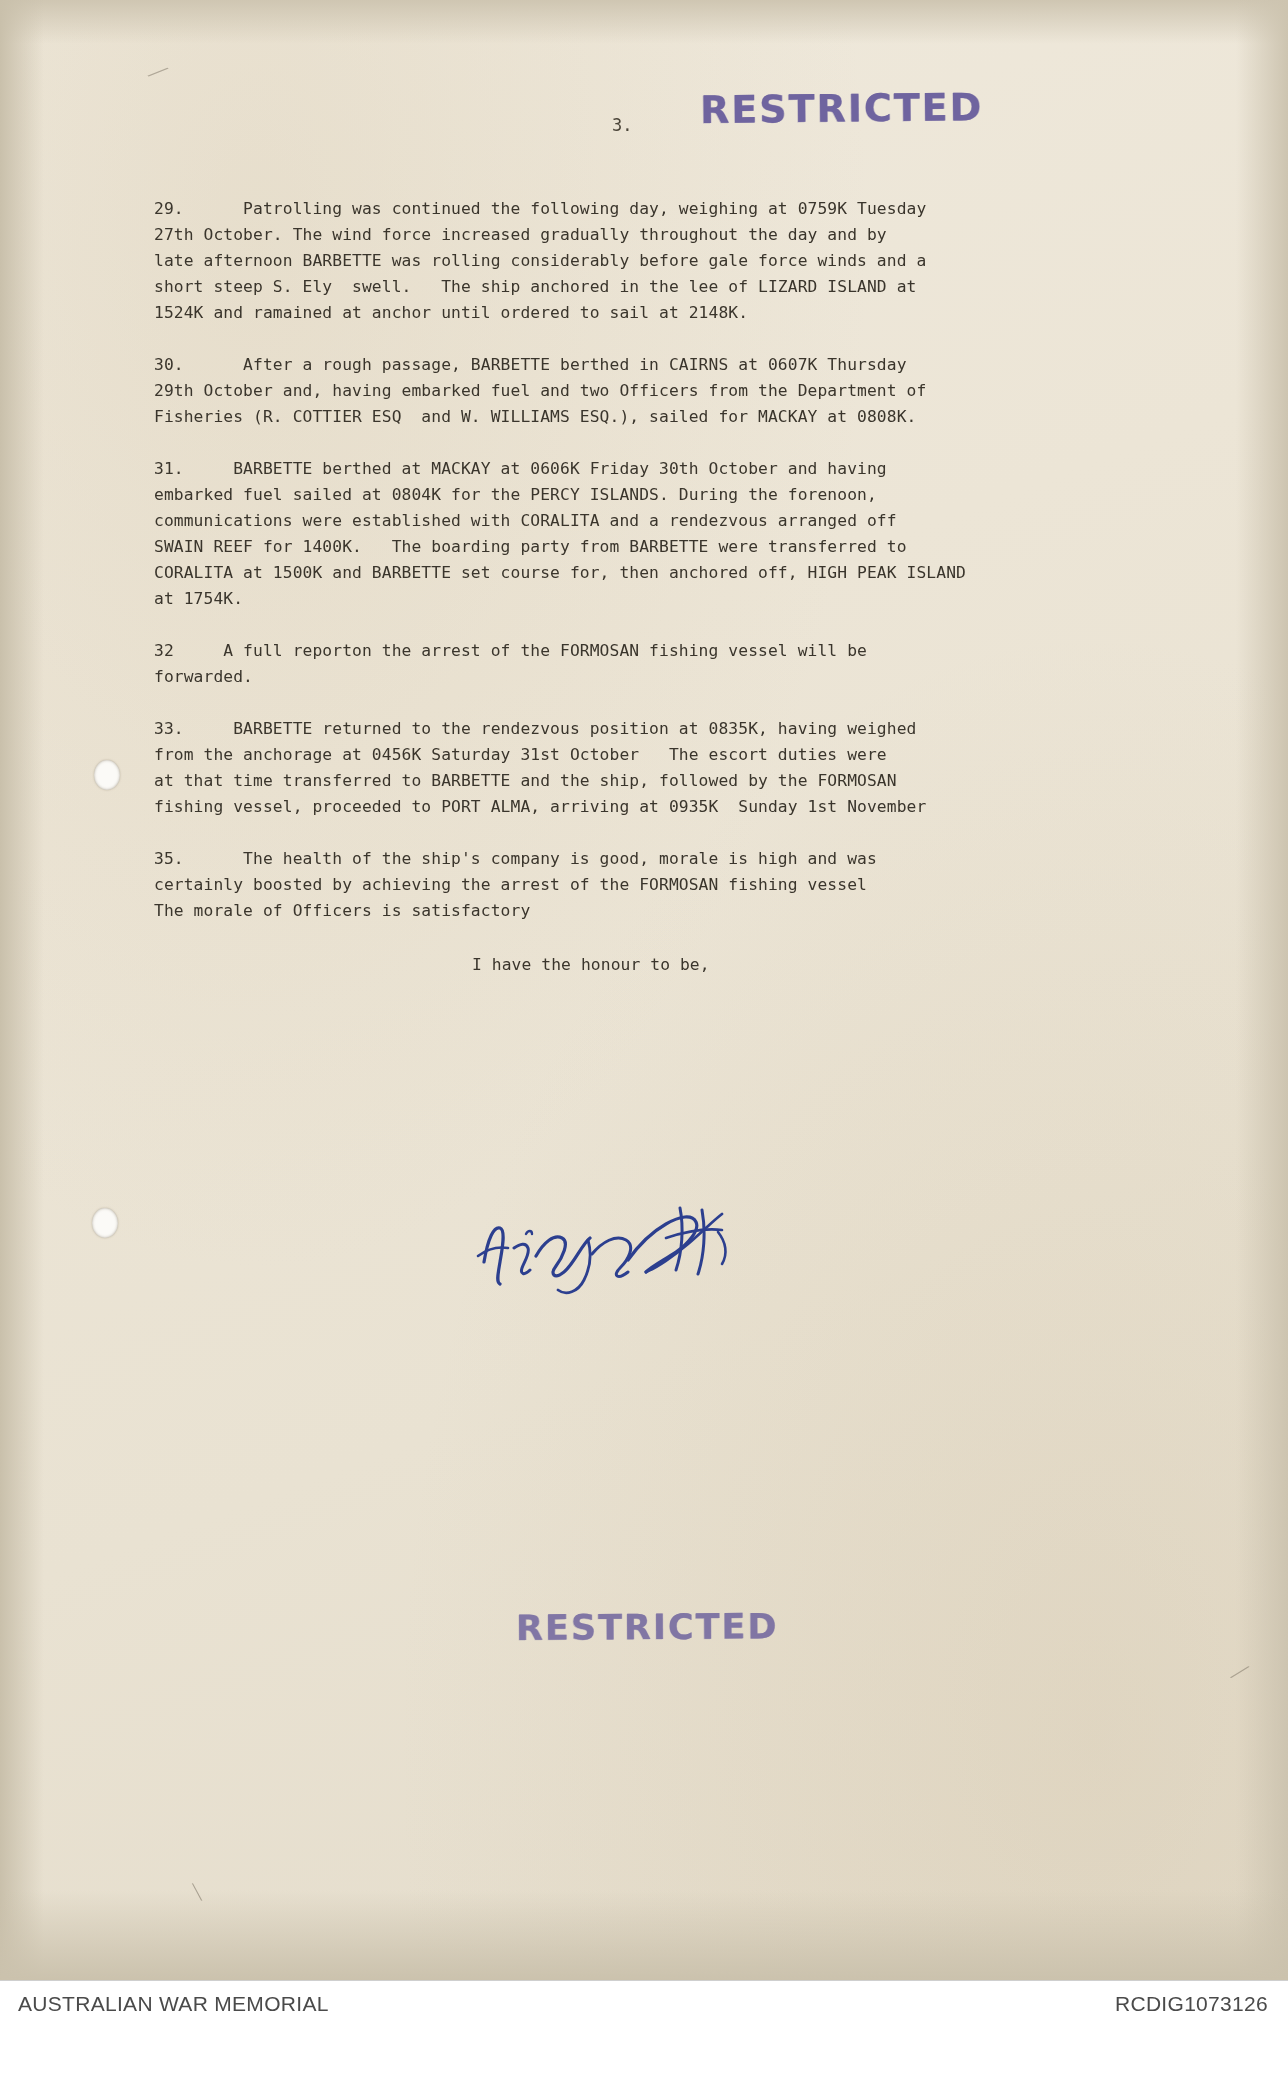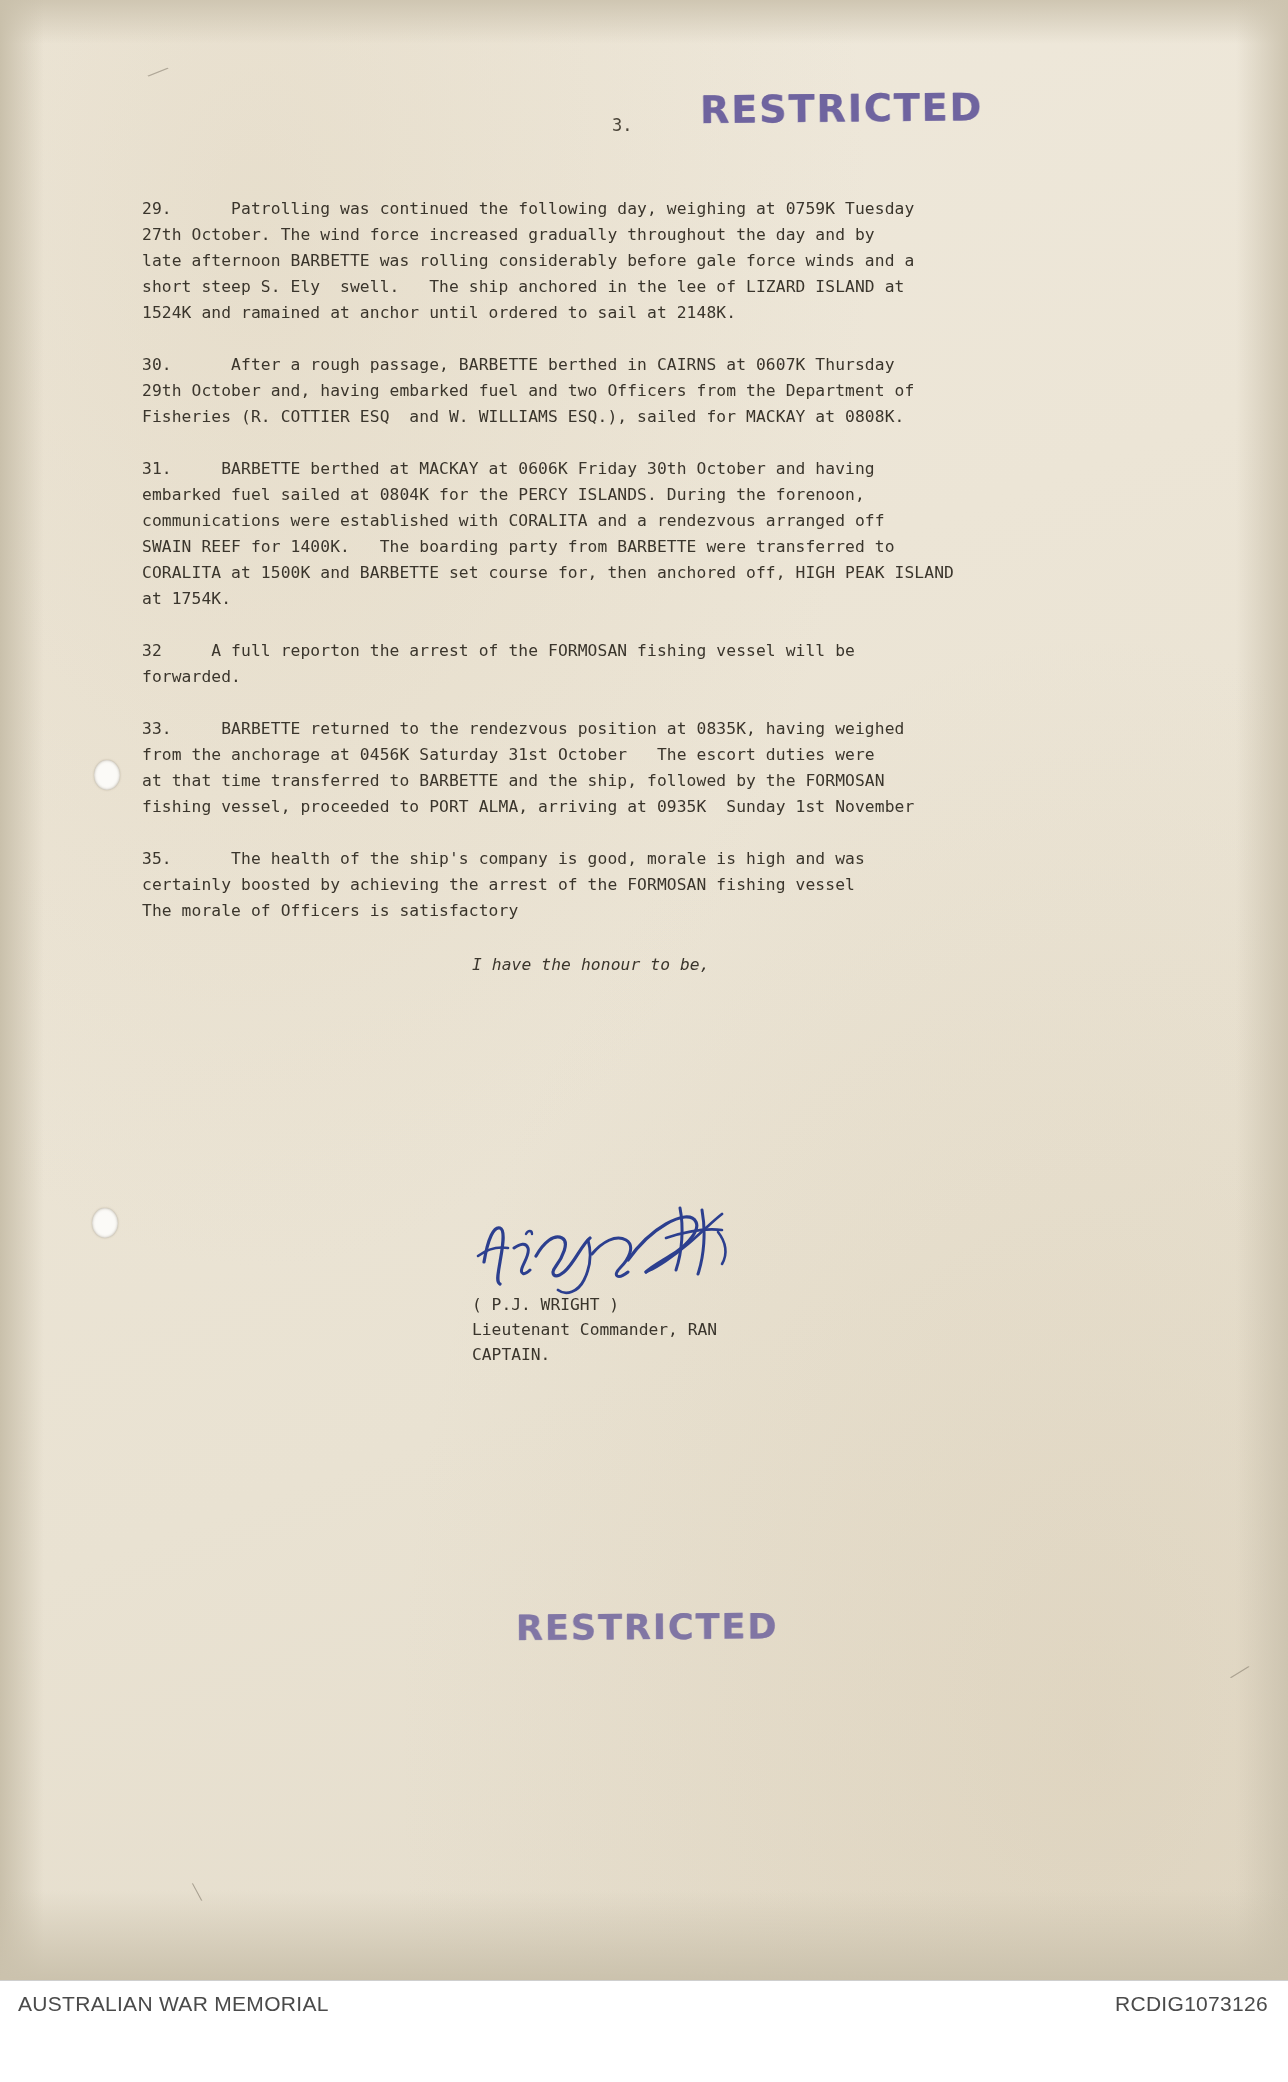--- a/index.html
+++ b/index.html
@@ -94,28 +94,28 @@
     left: 142px;
     top: 196px;
     width: 1010px;
     font-family: "DejaVu Sans Mono", monospace;
     font-size: 16.3px;
     line-height: 26px;
     color: #3a352c;
     letter-spacing: 0.1px;
   }
   .para {
-    margin: 0 0 26px 0;
+    margin: 0 0 26px 12px;
     white-space: pre-wrap;
   }
   .closing {
     margin: 0;
     white-space: pre-wrap;
   }
-  #closing-have-honour { margin: 28px 0 0 330px; font-style: italic; }
+  #closing-have-honour { margin: 28px 0 0 330px; }
   #closing-sir        { margin: 40px 0 0 330px; }
   #closing-servant    { margin: 46px 0 0 330px; }
 
   
   #signature-block {
     position: absolute;
     left: 470px;
     top: 1198px;
     width: 420px;
     height: 120px;
@@ -238,22 +238,19 @@
         <path d="M158,62 C168,48 182,34 196,26 C210,18 222,16 226,24 C230,32 218,46 206,54 C194,62 182,68 176,74" stroke-width="3.2"></path>
         <path d="M176,74 C186,70 204,58 218,46 C232,34 244,22 252,16" stroke-width="2.8"></path>
         <path d="M210,10 C214,30 212,54 206,72" stroke-width="3"></path>
         <path d="M232,12 C236,34 234,58 228,76" stroke-width="3"></path>
         <path d="M196,40 C214,34 236,30 252,32" stroke-width="2.6"></path>
         <path d="M248,34 C256,44 258,56 252,66" stroke-width="2.6"></path>
       </g>
     </svg>
   </div>
 
-  <p id="signer-details"><span>( P.J. WRIGHT )</span>
-<span>Lieutenant Commander, RAN</span>
-<span>CAPTAIN.</span></p>
 
   <div class="stamp" id="stamp-bottom">RESTRICTED</div>
 </div>
 
 <div id="footer-bar"></div>
 <div id="footer-institution">AUSTRALIAN WAR MEMORIAL</div>
 <div id="footer-reference">RCDIG1073126</div>
 
 </body></html>

